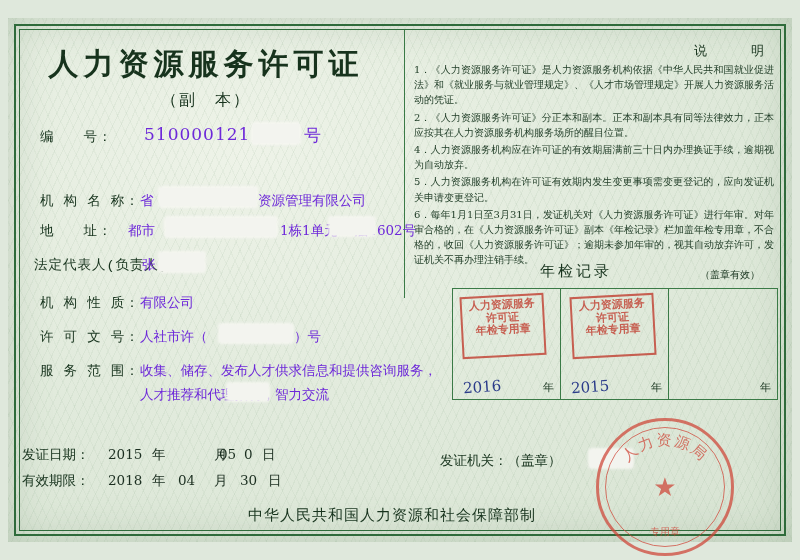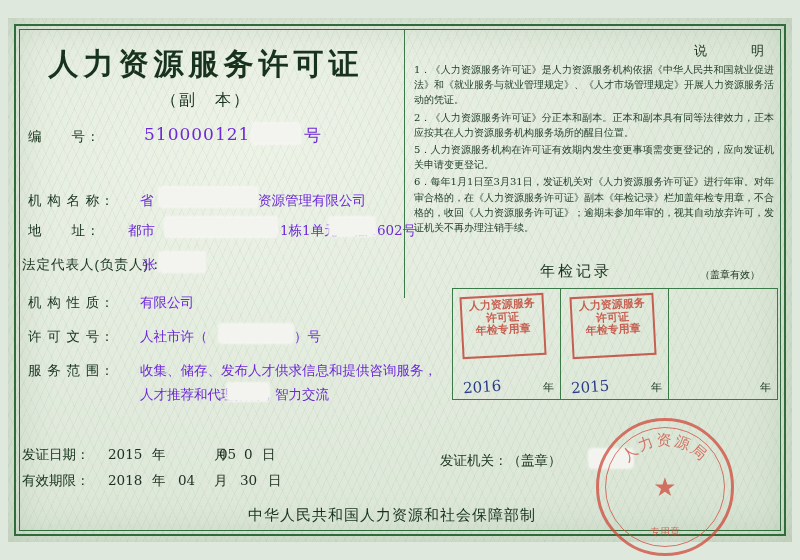--- a/index.html
+++ b/index.html
@@ -81,25 +81,26 @@
     left: 26px; top: 90px;
     width: 360px;
     text-align: center;
     font-family: "DejaVu Serif", "Liberation Serif", serif;
     font-size: 16px;
     color: #17331d;
     letter-spacing: 2px;
   }
   .flabel {
     position: absolute;
-    font-family: Liberation Sans, sans-serif;
+    font-family: Liberation Mono, monospace;
     font-size: 13.5px;
     color: #17331d;
     letter-spacing: 1px;
     white-space: nowrap;
+    margin-left: 12px;
   }
   .fvalue {
     position: absolute;
     font-family: "DejaVu Serif", "Liberation Serif", serif;
     font-size: 13.5px;
     color: #6d28d9;
     white-space: nowrap;
   }
   .fvalue.big {
     font-size: 17px;
@@ -314,20 +315,21 @@
 
   <div class="flabel" style="left:28px; top:362px;">服 务 范 围：</div>
   <div class="fvalue" style="left:140px; top:362px;">收集、储存、发布人才供求信息和提供咨询服务，</div>
   <div class="fvalue" style="left:140px; top:386px;">人才推荐和代理招聘，智力交流</div>
   <div class="redact" style="left:228px; top:384px; width:40px; height:16px;"></div>
 
   <div class="notes-title">说　　明</div>
   <div class="notes">
     <p>1．《人力资源服务许可证》是人力资源服务机构依据《中华人民共和国就业促进法》和《就业服务与就业管理规定》、《人才市场管理规定》开展人力资源服务活动的凭证。</p>
     <p>2．《人力资源服务许可证》分正本和副本。正本和副本具有同等法律效力，正本应按其在人力资源服务机构服务场所的醒目位置。</p>
+    <p>4．人力资源服务机构应在许可证的有效期届满前三十日内办理换证手续，逾期视为自动放弃。</p>
     <p>5．人力资源服务机构在许可证有效期内发生变更事项需变更登记的，应向发证机关申请变更登记。</p>
     <p>6．每年1月1日至3月31日，发证机关对《人力资源服务许可证》进行年审。对年审合格的，在《人力资源服务许可证》副本《年检记录》栏加盖年检专用章，不合格的，收回《人力资源服务许可证》；逾期未参加年审的，视其自动放弃许可，发证机关不再办理注销手续。</p>
   </div>
 
   <div class="air-title">年检记录</div>
   <div class="air-note">（盖章有效）</div>
 
   <div class="air-grid">
     <div class="air-cell">
       <div class="stamp-sq" style="left:8px; top:6px;">

